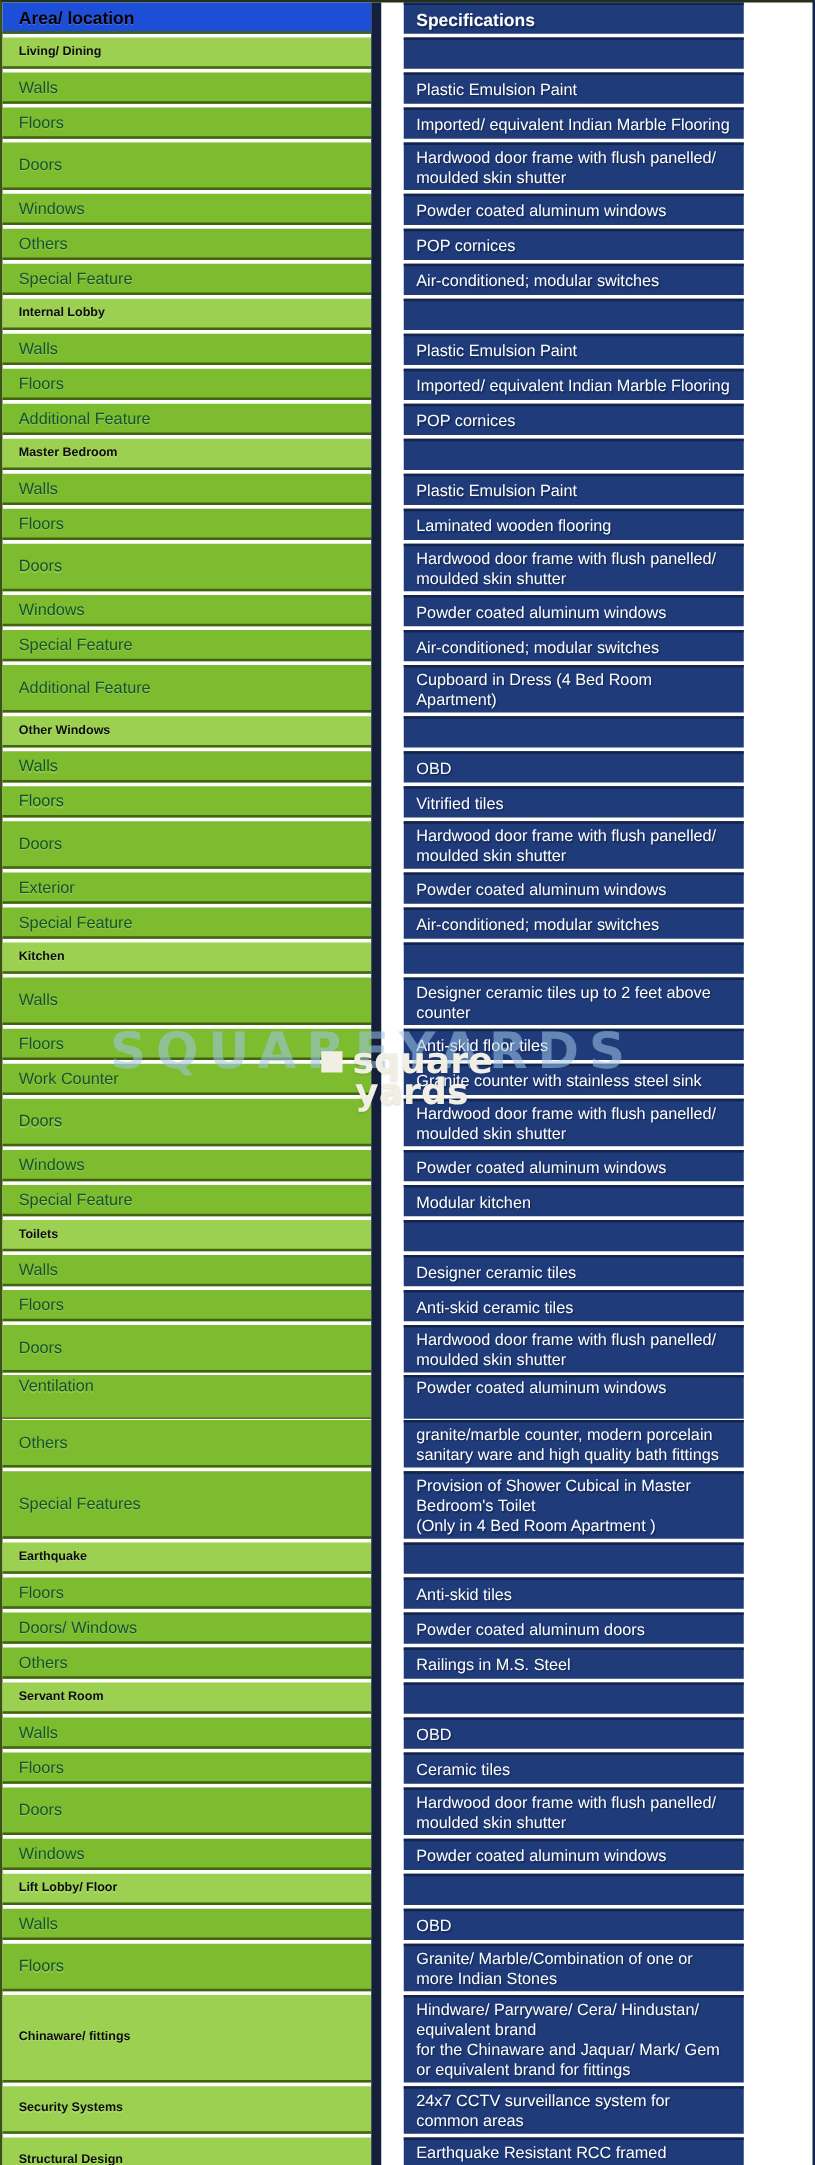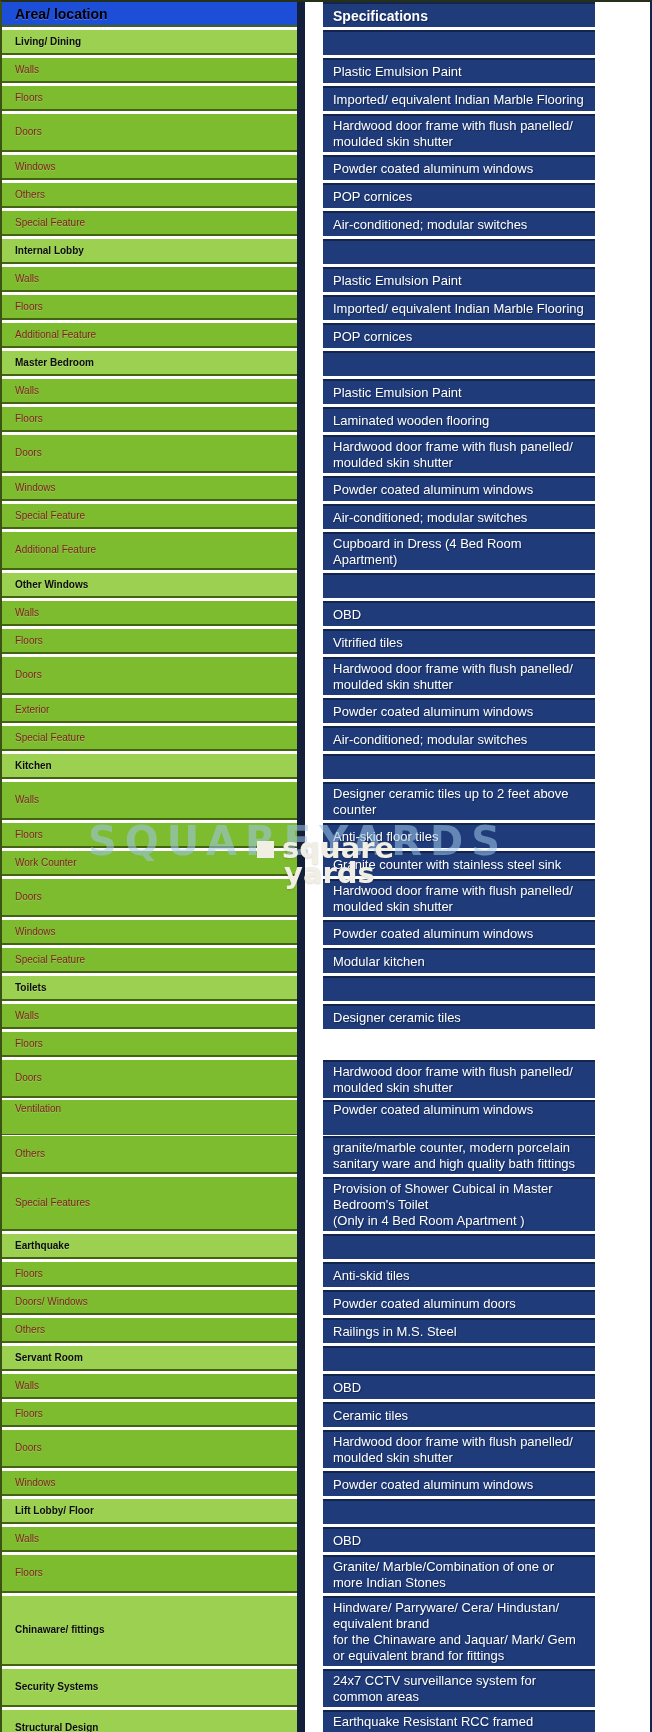--- a/index.html
+++ b/index.html
@@ -29,22 +29,22 @@
   .t-row:first-child { margin-top: 0; }
 
   .cl {
     width: 295px;
     min-height: 25px;
     padding: 2px 8px 2px 13px;
     display: flex;
     align-items: center;
     background: #7dbb2f;
     border-bottom: 2px solid #42630f;
-    color: #7f1d1d;
-    font-size: 10px;
+    color: #14532d;
+    font-size: 13px;
     line-height: 16px;
     text-shadow: 0 1px 0 rgba(255,255,255,0.22);
   }
   .cr {
     margin-left: 26px;
     width: 272px;
     min-height: 25px;
     padding: 2px 8px 2px 10px;
     display: flex;
     align-items: center;
@@ -377,20 +377,23 @@
           <span class="val">Walls</span>
         </div>
         <div class="cr">
           <span class="val">Designer ceramic tiles</span>
         </div>
       </div>
       <div class="t-row">
         <div class="cl">
           <span class="val">Floors</span>
         </div>
+        <div class="cr">
+          <span class="val">Anti-skid ceramic tiles</span>
+        </div>
       </div>
       <div class="t-row">
         <div class="cl">
           <span class="val">Doors</span>
         </div>
         <div class="cr">
           <span class="val">Hardwood door frame with flush panelled/ moulded skin shutter</span>
         </div>
       </div>
       <div class="t-row thin">

